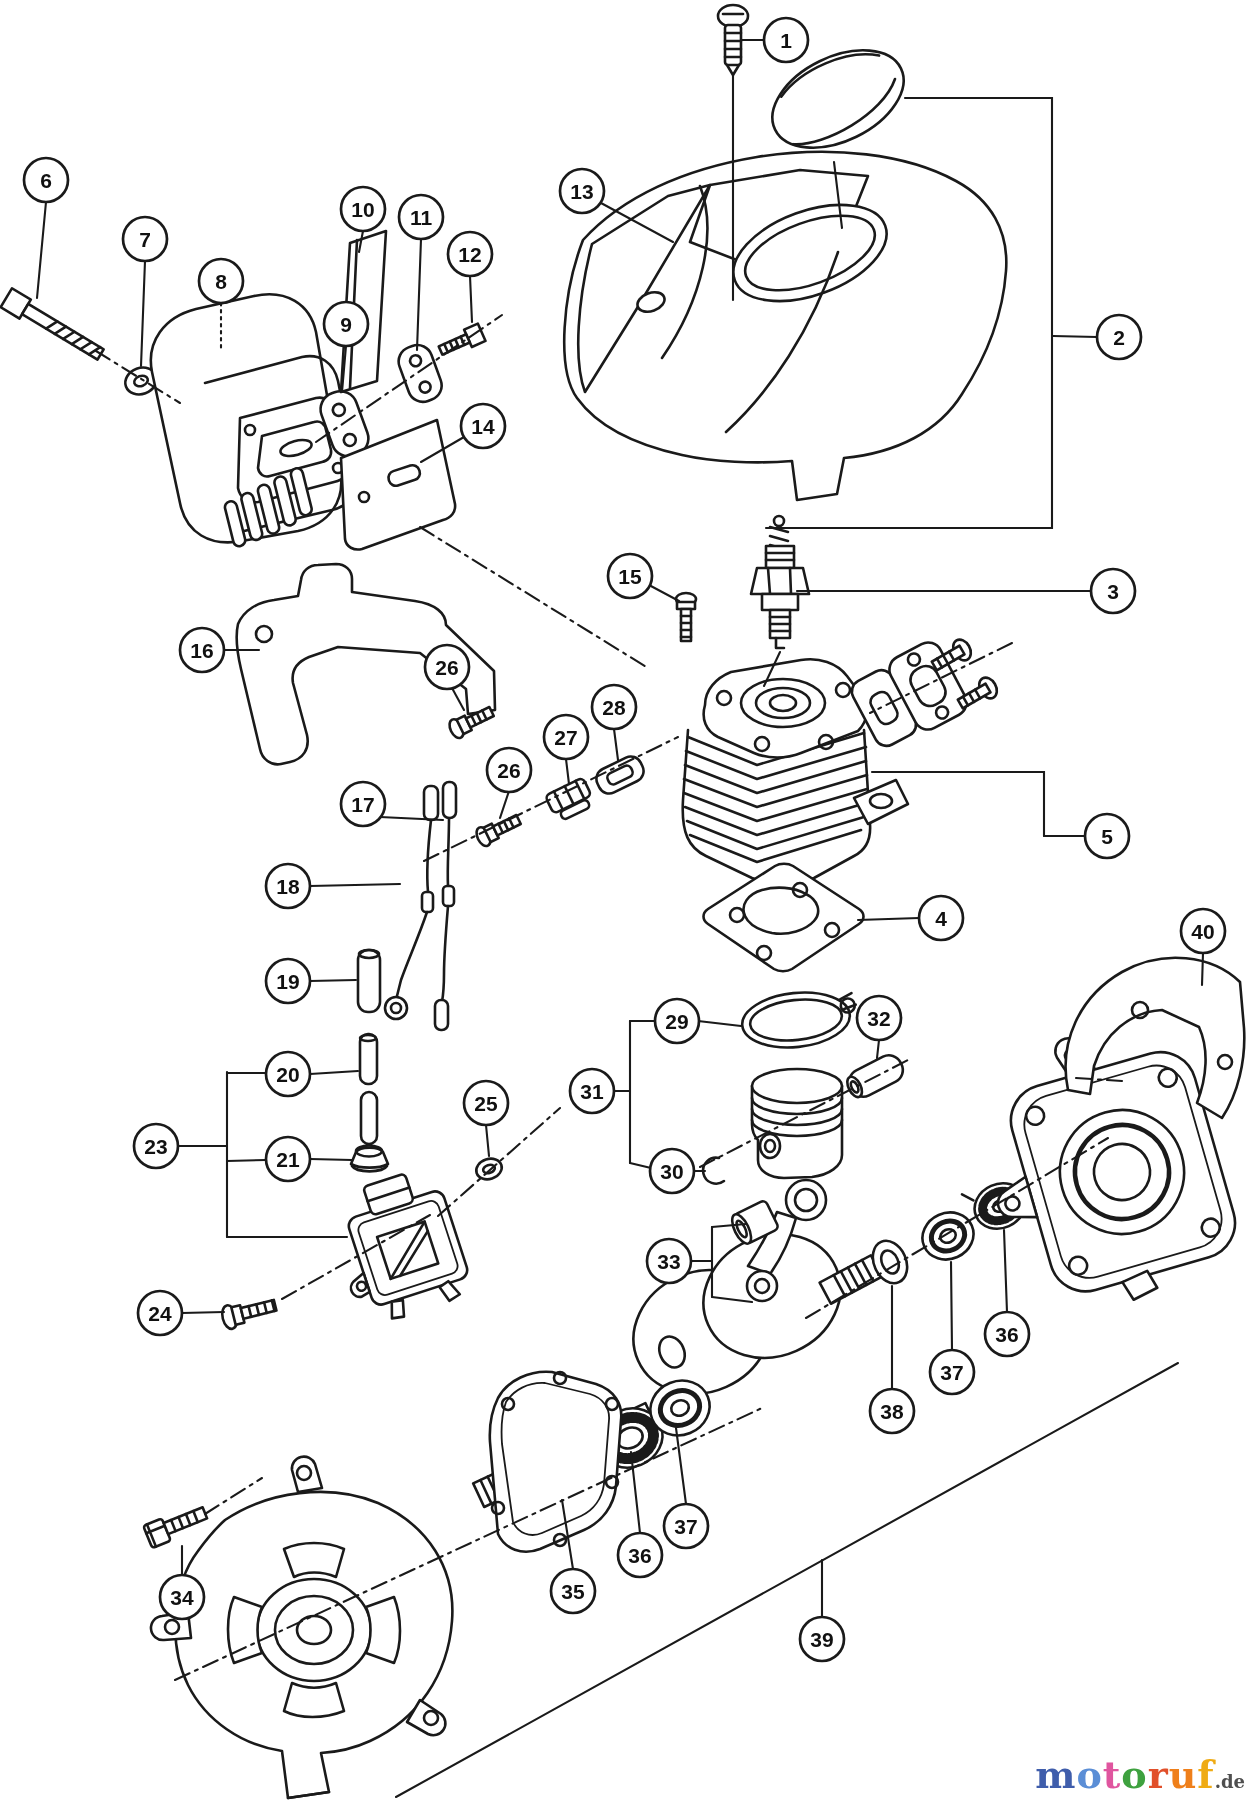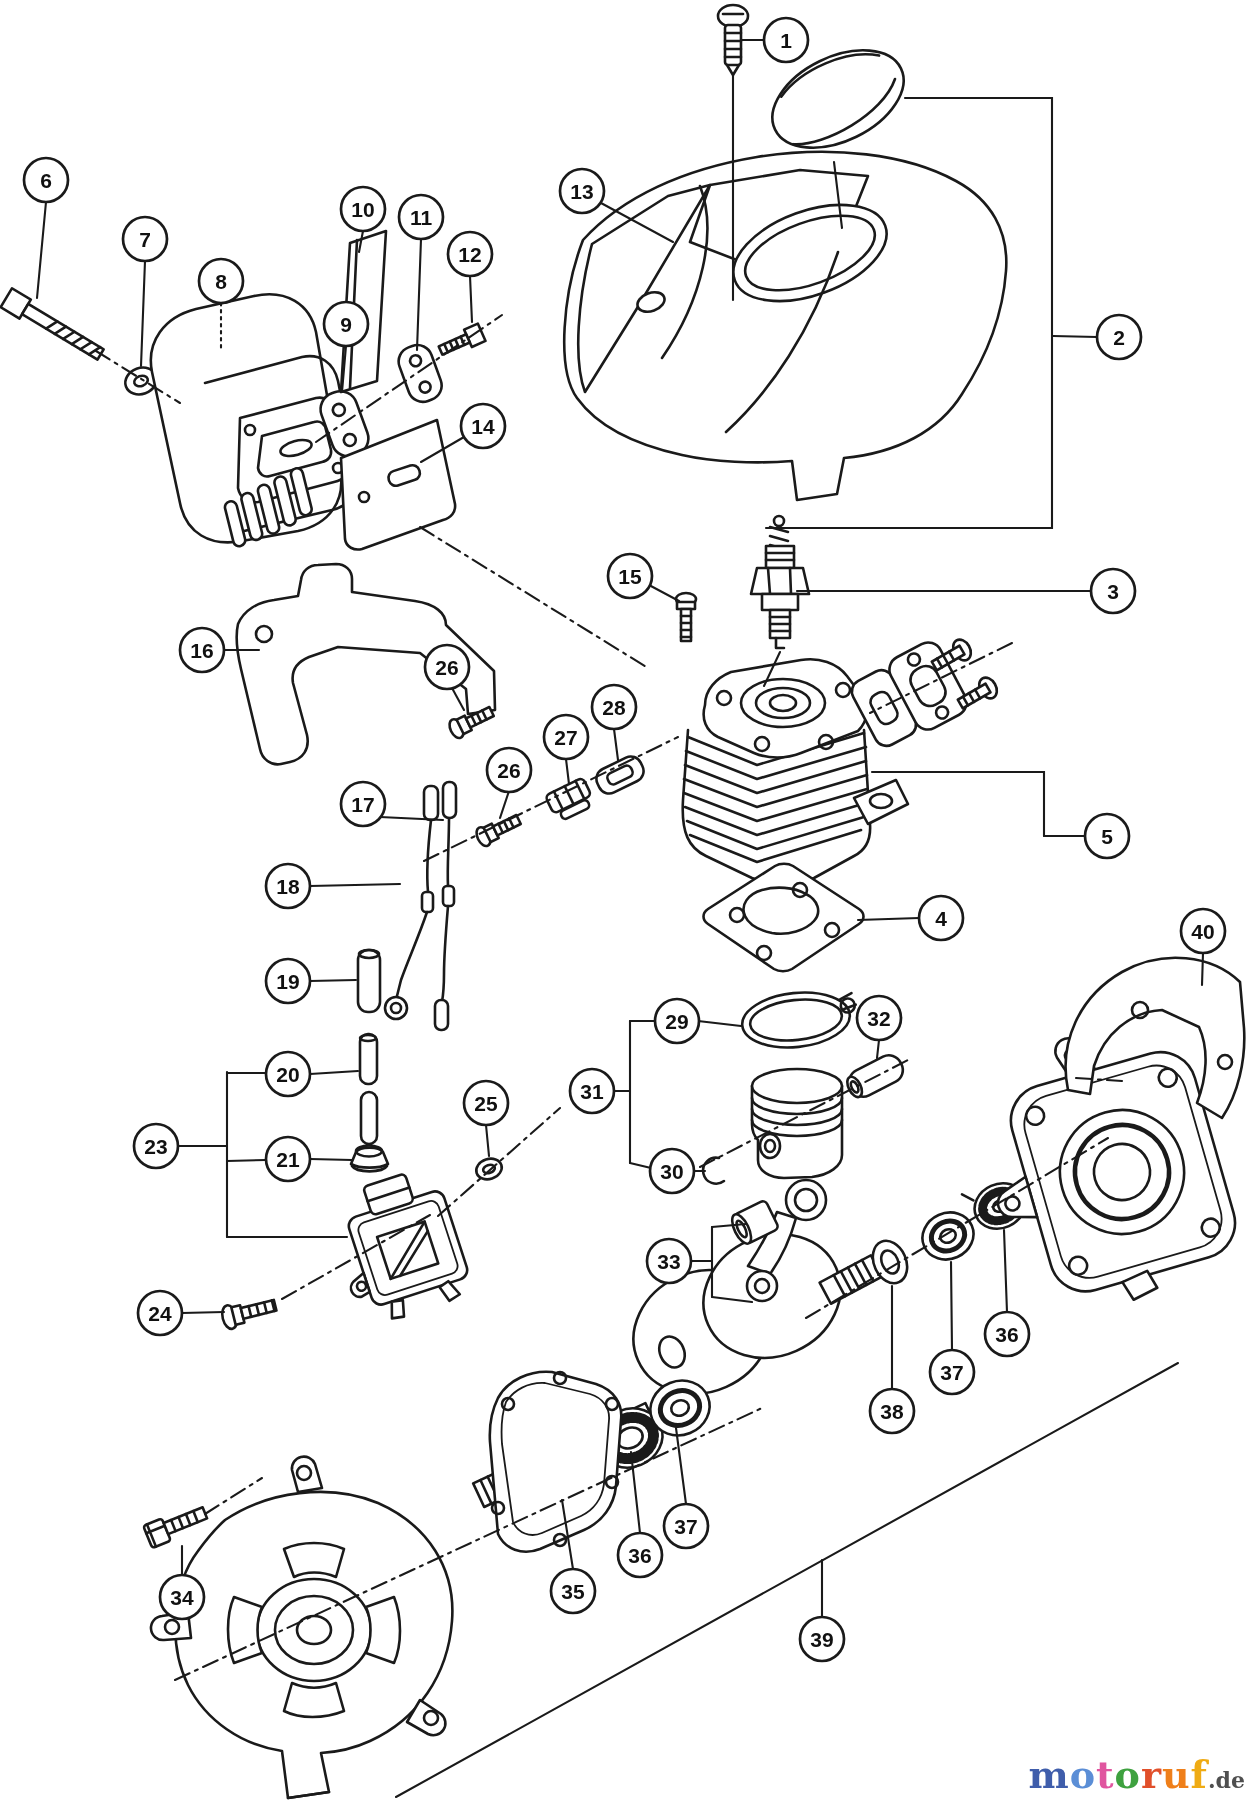--- a/index.html
+++ b/index.html
@@ -17,21 +17,21 @@
   .lead{fill:none;stroke:#1a1a1a;stroke-width:2.1;stroke-linecap:round;}
   .dashdot{stroke-dasharray:16 6 3 6;}
   .dot{stroke-dasharray:2.5 4.5;}
   .co{fill:#ffffff;stroke:#1a1a1a;stroke-width:2.7;}
   .cn{font:700 21px "Liberation Sans",sans-serif;fill:#111111;text-anchor:middle;}
   .logo{
     position:absolute;right:10px;bottom:6px;line-height:1;
     font-family:"DejaVu Serif",serif;font-weight:700;font-size:38px;
     letter-spacing:1px;cursor:pointer;user-select:none;
   }
-  .logo .de{font-size:22px;font-weight:700;letter-spacing:0;}
+  .logo .de{font-size:18px;font-weight:700;letter-spacing:0;}
 </style>
 </head>
 <body>
 
 <svg id="anno" width="1255" height="1800" viewBox="0 0 1255 1800">
   <defs>
     <pattern id="lat" width="13" height="13" patternUnits="userSpaceOnUse" patternTransform="rotate(22)">
       <path d="M0,0 L13,13 M13,0 L0,13" stroke="#1a1a1a" stroke-width="1.8" fill="none"></path>
     </pattern>
   </defs>

